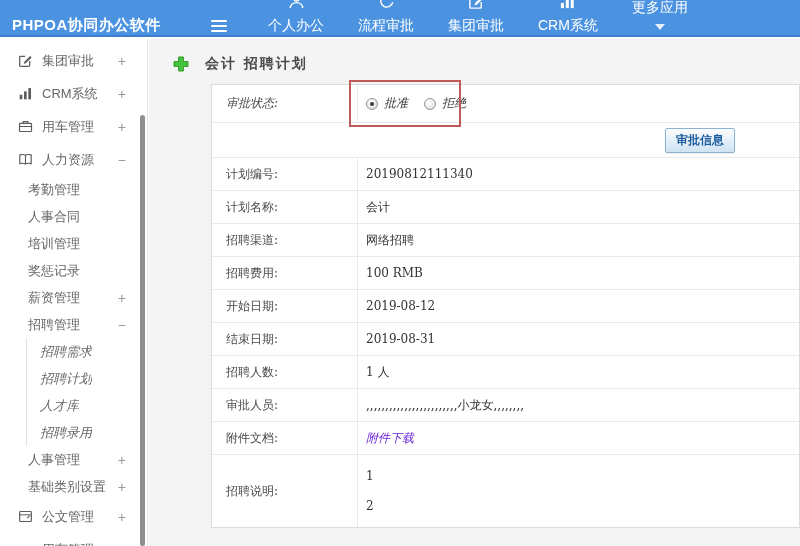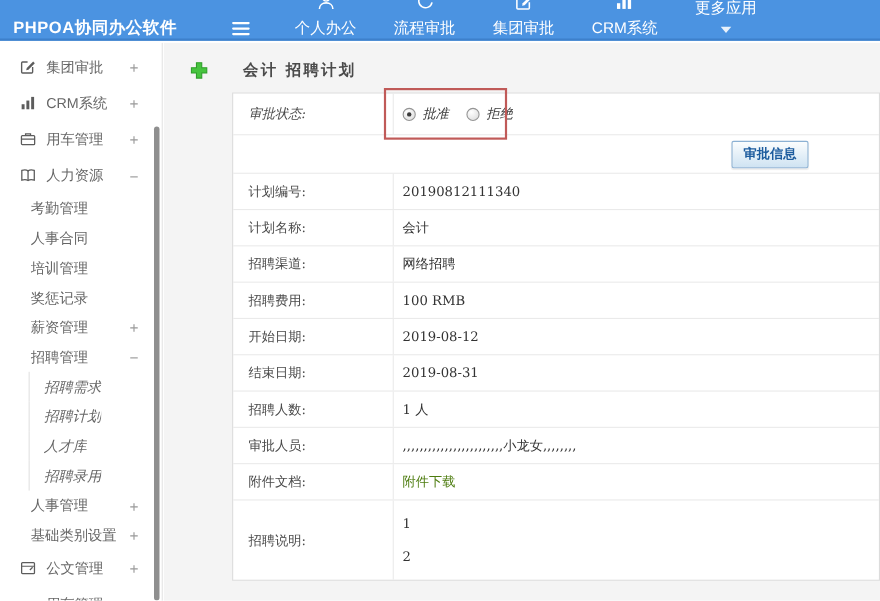--- a/index.html
+++ b/index.html
@@ -27,21 +27,21 @@
   .lv3{height:27px;margin-left:26px;border-left:1px solid #e2e2e2;padding-left:13px;font-size:13px;font-style:italic;}
   .toggle{position:absolute;right:21px;top:50%;transform:translateY(-50%);
     color:#9a9a9a;font-size:14px;line-height:1;cursor:pointer;}
   .sb-scroll{position:absolute;top:76px;right:2px;width:5px;height:calc(100% - 76px);
     background:#8f8f8f;border-radius:3px;cursor:pointer;}
 
   
   .main{position:absolute;top:39px;left:149px;right:0;bottom:0;background:#f4f4f4;}
   .page-title{position:absolute;left:24px;top:16px;display:flex;align-items:center;}
   .plus-ic{display:flex;align-items:center;}
-  .title-text{margin-left:32px;font-family:"DejaVu Serif",serif;font-weight:bold;
+  .title-text{margin-left:16px;font-family:"DejaVu Serif",serif;font-weight:bold;
     font-size:14px;color:#4a4a4a;letter-spacing:2px;}
 
   .panel{position:absolute;left:62px;top:45px;right:0;background:#fff;
     border:1px solid #dcdcdc;font-family:"DejaVu Serif",serif;}
   .row{display:flex;border-bottom:1px solid #eaeaea;}
   .row:last-child{border-bottom:none;}
   .cell-label{width:146px;border-right:1px solid #eaeaea;padding-left:14px;
     display:flex;align-items:center;font-size:12px;color:#4a4a4a;flex-shrink:0;}
   .cell-value{flex:1;padding-left:8px;display:flex;align-items:center;
     font-size:12px;color:#333;}
@@ -57,21 +57,21 @@
     background:radial-gradient(circle at 35% 30%, #ffffff, #d9d9d9);position:relative;
     display:inline-block;cursor:pointer;flex-shrink:0;}
   .radio.checked::after{content:'';position:absolute;left:3px;top:3px;right:3px;bottom:3px;
     border-radius:50%;background:#3c3c3c;}
   .radio-lbl{margin:0 16px 0 6px;font-size:12px;color:#3a3a3a;}
 
   .approve-btn{font-family:"DejaVu Serif",serif;font-size:12px;font-weight:bold;
     color:#1d5c9e;background:linear-gradient(#fbfdfe,#cfe3f2);
     border:1px solid #8cb1d3;border-radius:2px;padding:3px 10px;cursor:pointer;
     box-shadow:0 1px 1px rgba(0,0,0,.08);margin-left:27px;}
-  .file-link{color:#4d7c0f;text-decoration:none;cursor:pointer;}
+  .file-link{color:#6d28d9;text-decoration:none;cursor:pointer;font-style:italic;}
 
   .annotation{position:absolute;left:200px;top:41px;width:112px;height:47px;
     border:2px solid #c05a58;z-index:6;pointer-events:none;}
 </style>
 </head>
 <body>
 
 <div class="topbar">
   <div class="logo">PHPOA协同办公软件</div>
   <div class="menu-btn">

